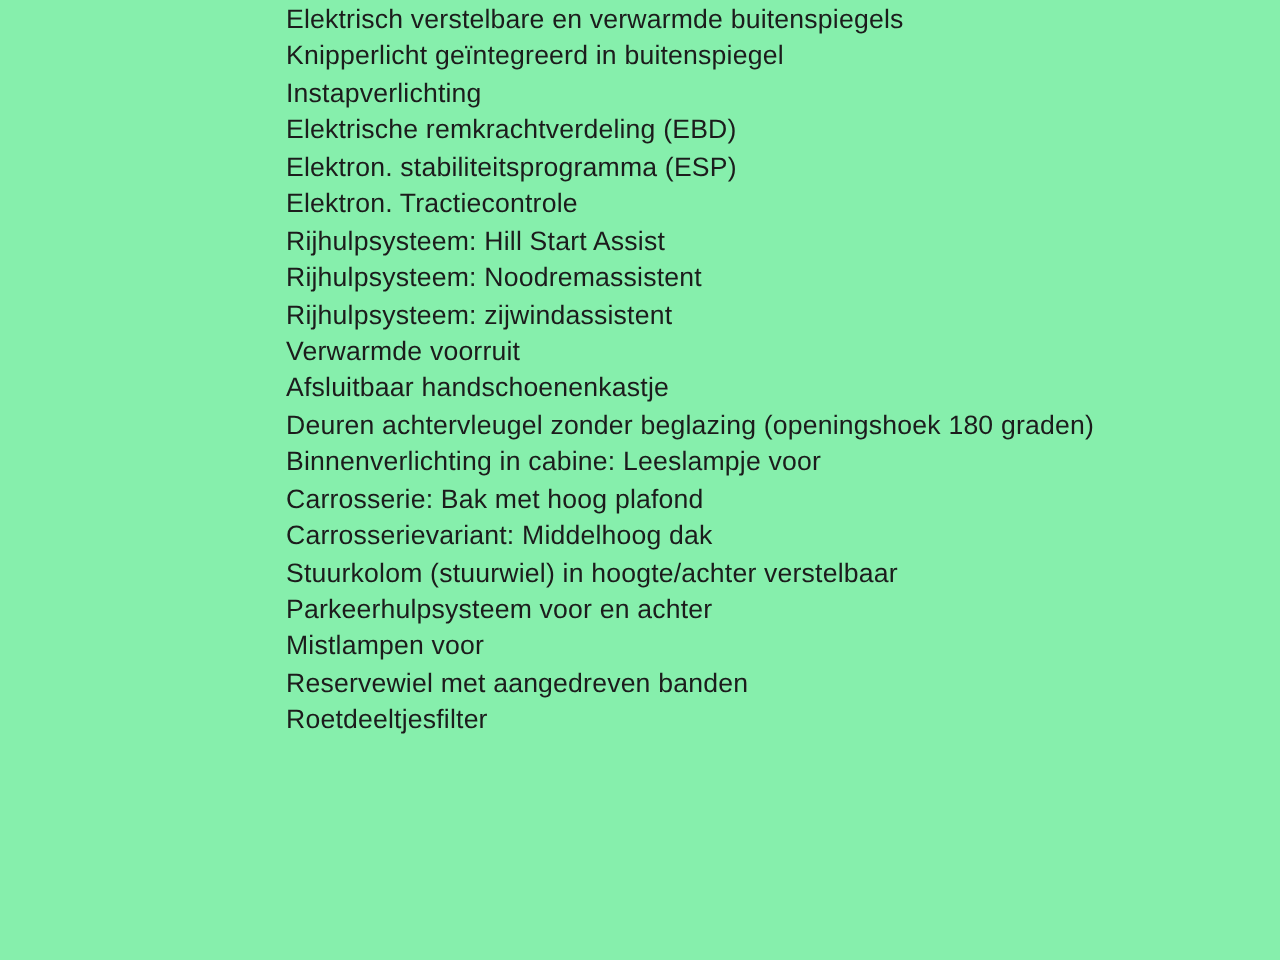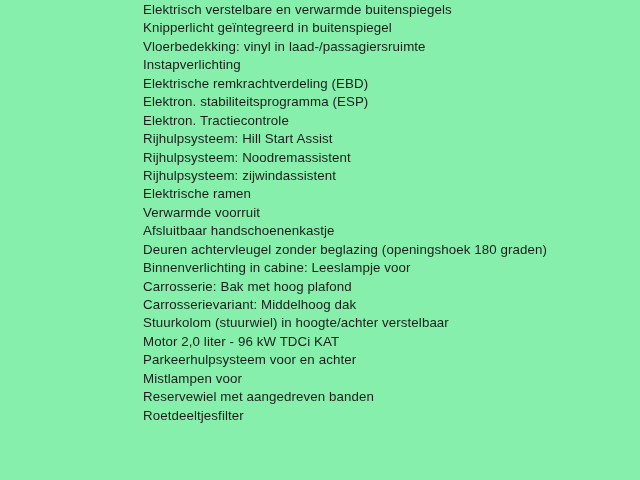--- a/index.html
+++ b/index.html
@@ -34,35 +34,32 @@
     height: 18.45px;
   }
 </style>
 </head>
 <body>
 
 <div class="page">
   <div class="feature-list">
     <div class="feature-line">Elektrisch verstelbare en verwarmde buitenspiegels</div>
     <div class="feature-line">Knipperlicht geïntegreerd in buitenspiegel</div>
-    <div class="feature-line">Vloerbedekking: vinyl in laad-/passagiersruimte</div>
     <div class="feature-line">Instapverlichting</div>
     <div class="feature-line">Elektrische remkrachtverdeling (EBD)</div>
     <div class="feature-line">Elektron. stabiliteitsprogramma (ESP)</div>
     <div class="feature-line">Elektron. Tractiecontrole</div>
     <div class="feature-line">Rijhulpsysteem: Hill Start Assist</div>
     <div class="feature-line">Rijhulpsysteem: Noodremassistent</div>
     <div class="feature-line">Rijhulpsysteem: zijwindassistent</div>
-    <div class="feature-line">Elektrische ramen</div>
     <div class="feature-line">Verwarmde voorruit</div>
     <div class="feature-line">Afsluitbaar handschoenenkastje</div>
     <div class="feature-line">Deuren achtervleugel zonder beglazing (openingshoek 180 graden)</div>
     <div class="feature-line">Binnenverlichting in cabine: Leeslampje voor</div>
     <div class="feature-line">Carrosserie: Bak met hoog plafond</div>
     <div class="feature-line">Carrosserievariant: Middelhoog dak</div>
     <div class="feature-line">Stuurkolom (stuurwiel) in hoogte/achter verstelbaar</div>
-    <div class="feature-line">Motor 2,0 liter - 96 kW TDCi KAT</div>
     <div class="feature-line">Parkeerhulpsysteem voor en achter</div>
     <div class="feature-line">Mistlampen voor</div>
     <div class="feature-line">Reservewiel met aangedreven banden</div>
     <div class="feature-line">Roetdeeltjesfilter</div>
   </div>
 </div>
 
 </body></html>

